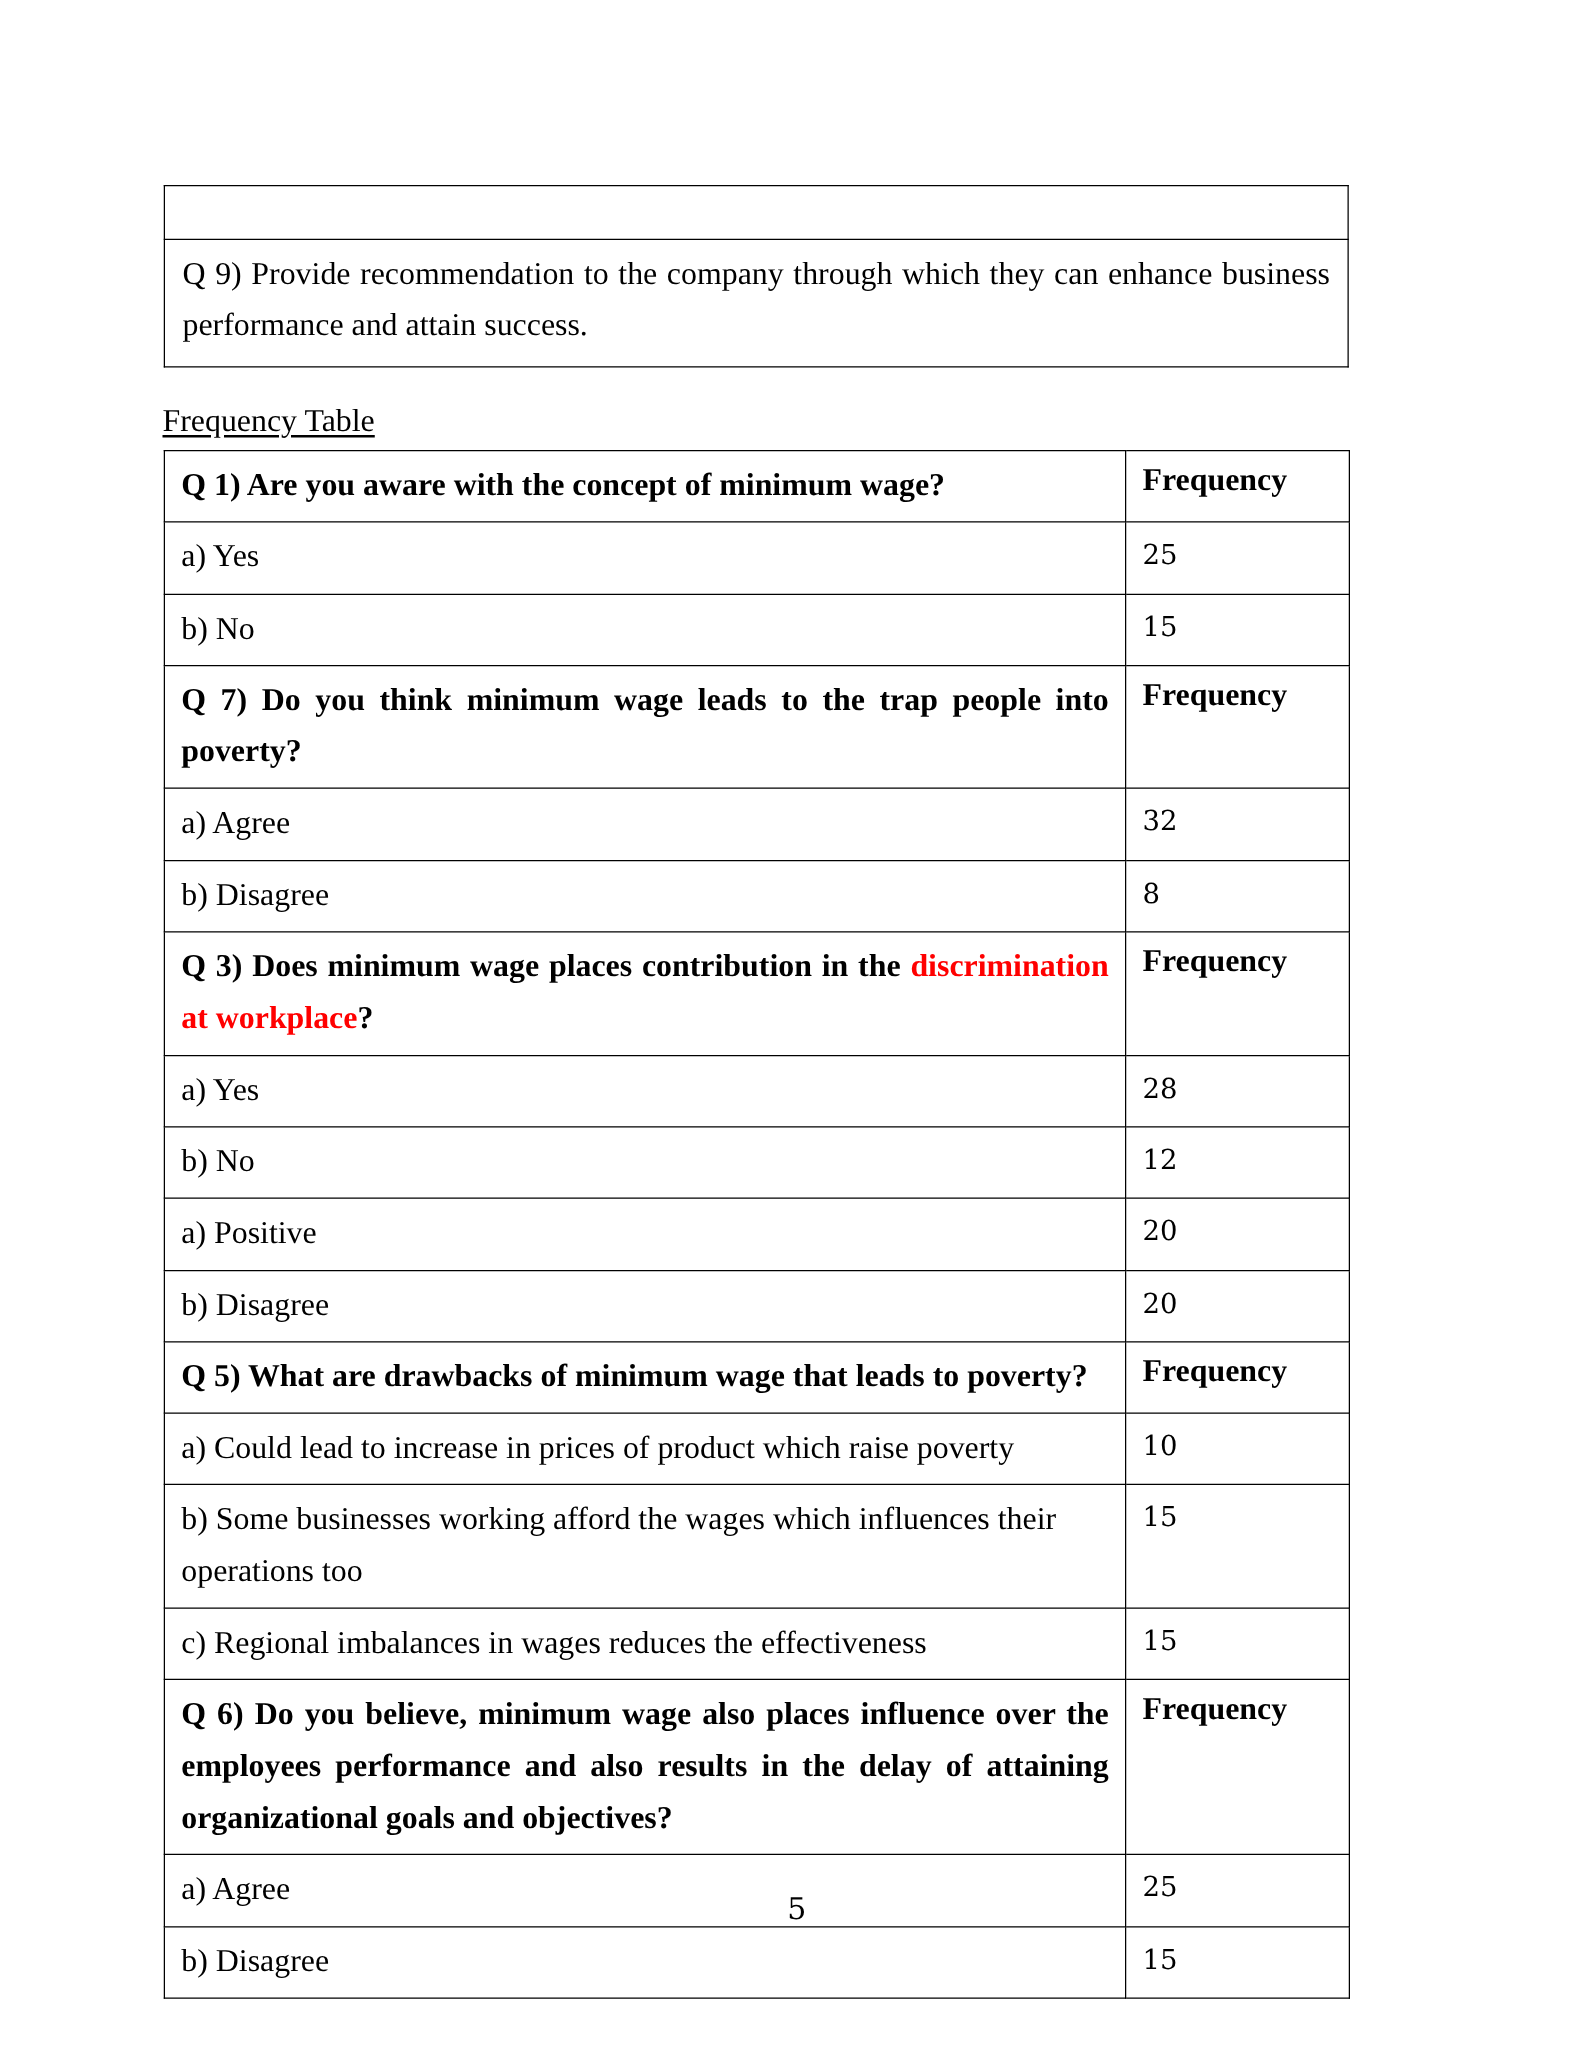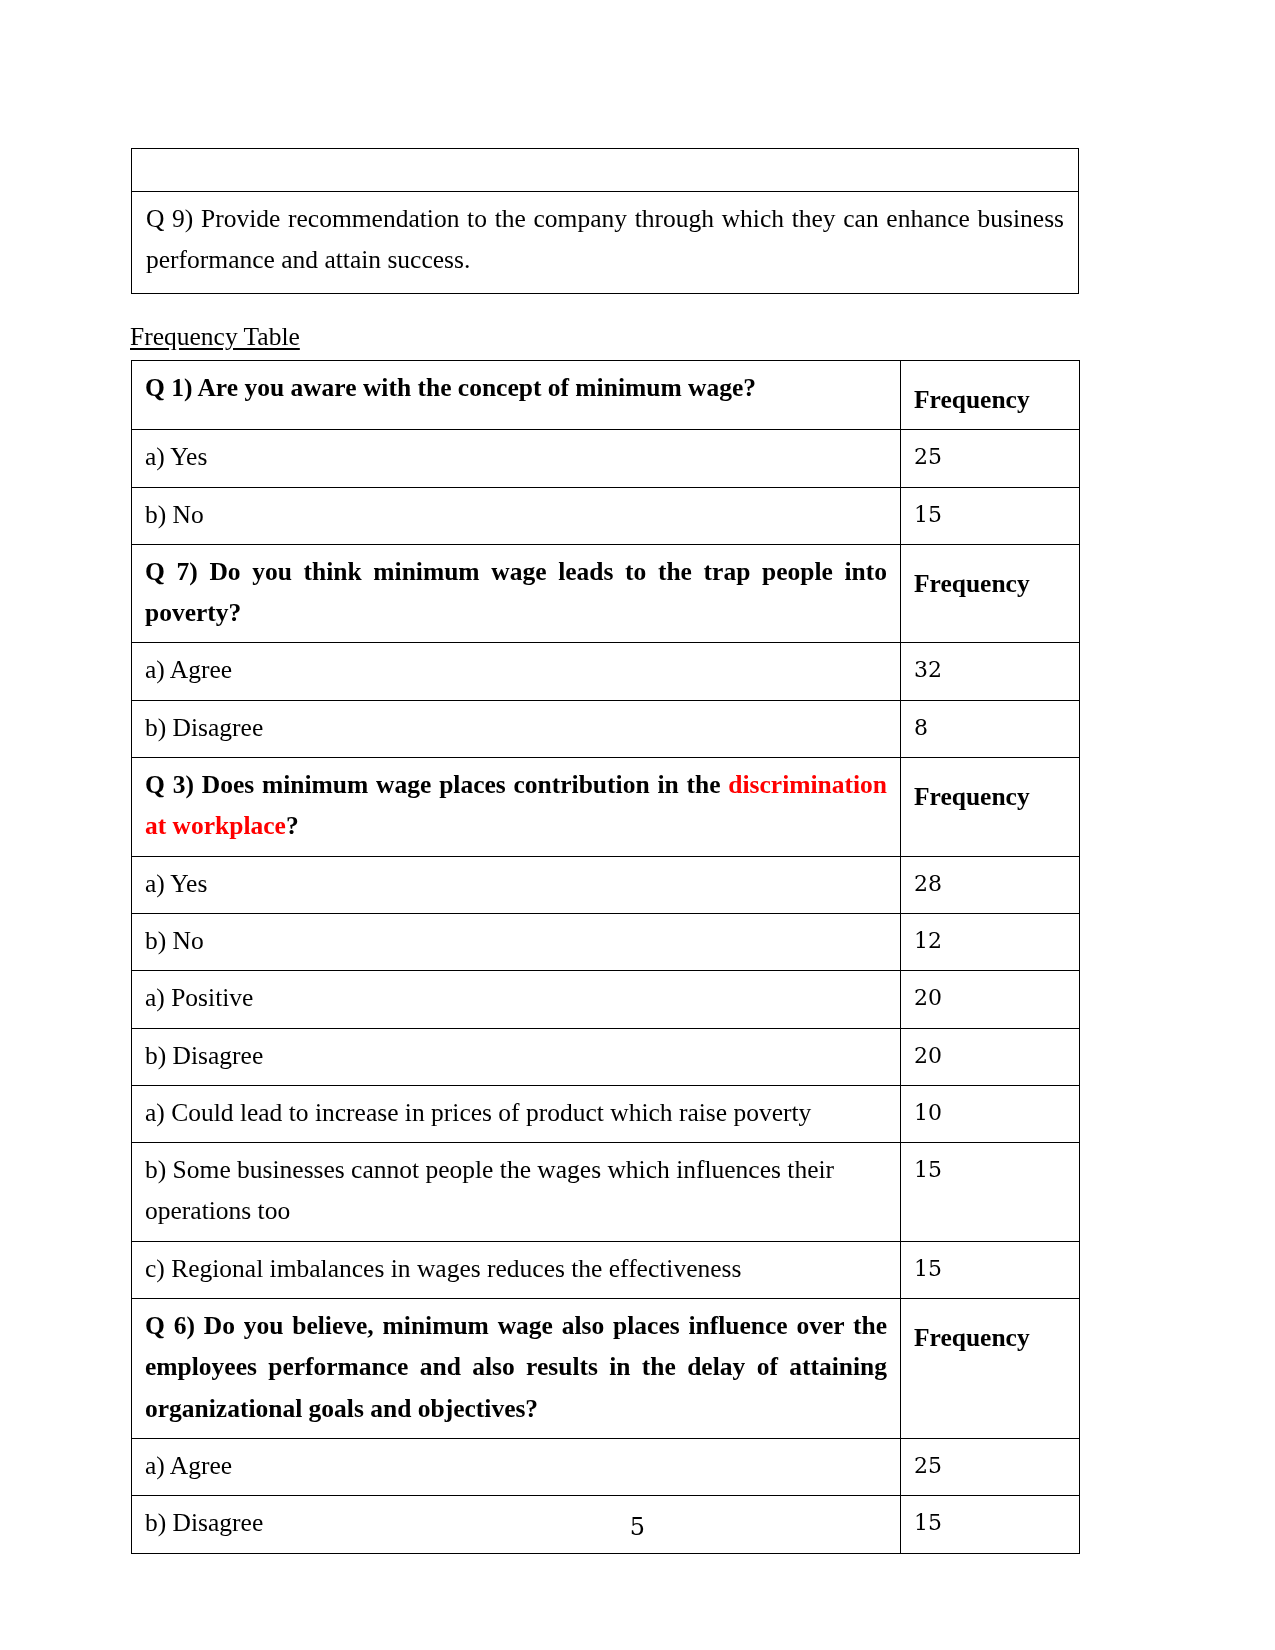--- a/index.html
+++ b/index.html
@@ -99,21 +99,21 @@
   .freq-table td.val-cell {
     font-size: 22px;
     line-height: 1.62;
     padding-top: 9px;
     font-weight: normal;
     font-family: "DejaVu Serif", "Liberation Serif", serif;
   }
   .freq-table tr.q-row td.val-cell {
     font-size: 25.5px;
     font-weight: bold;
-    padding-top: 18px;
+    padding-top: 2px;
     font-family: "Liberation Serif", "DejaVu Serif", serif;
   }
   .red { color: #ff0000; }
 
   
   .page-number {
     position: absolute;
     left: 0;
     top: 1513px;
     width: 1275px;
@@ -185,26 +185,30 @@
           <td class="val-cell">12</td>
         </tr>
         <tr class="opt-row">
           <td class="label-cell">a) Positive</td>
           <td class="val-cell">20</td>
         </tr>
         <tr class="opt-row">
           <td class="label-cell">b) Disagree</td>
           <td class="val-cell">20</td>
         </tr>
+        <tr class="q-row">
+          <td class="label-cell">Q 5) What are drawbacks of minimum wage that leads to poverty?</td>
+          <td class="val-cell">Frequency</td>
+        </tr>
         <tr class="opt-row">
           <td class="label-cell">a) Could lead to increase in prices of product which raise poverty</td>
           <td class="val-cell">10</td>
         </tr>
         <tr class="opt-row">
-          <td class="label-cell">b) Some businesses cannot people the wages which influences their operations too</td>
+          <td class="label-cell">b) Some businesses working afford the wages which influences their operations too</td>
           <td class="val-cell">15</td>
         </tr>
         <tr class="opt-row">
           <td class="label-cell">c) Regional imbalances in wages reduces the effectiveness</td>
           <td class="val-cell">15</td>
         </tr>
         <tr class="q-row">
           <td class="label-cell">Q 6) Do you believe, minimum wage also places influence over the employees performance and also results in the delay of attaining organizational goals and objectives?</td>
           <td class="val-cell">Frequency</td>
         </tr>

